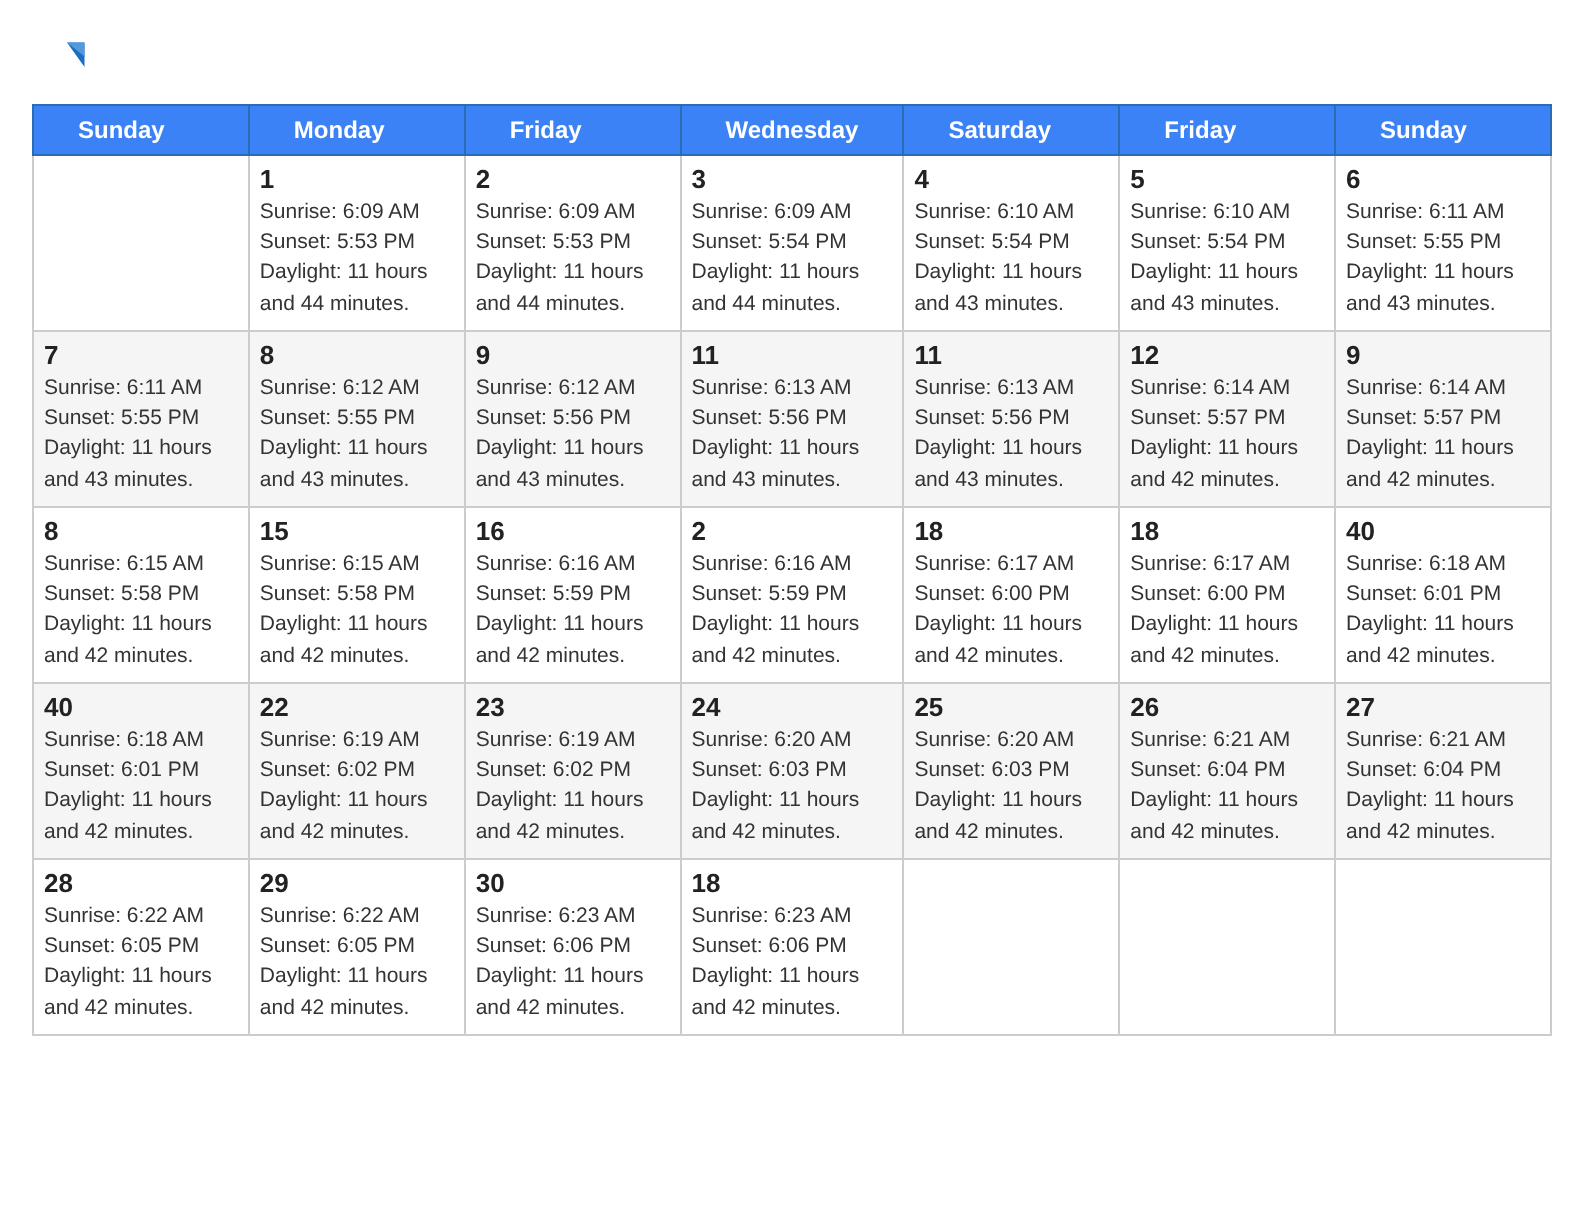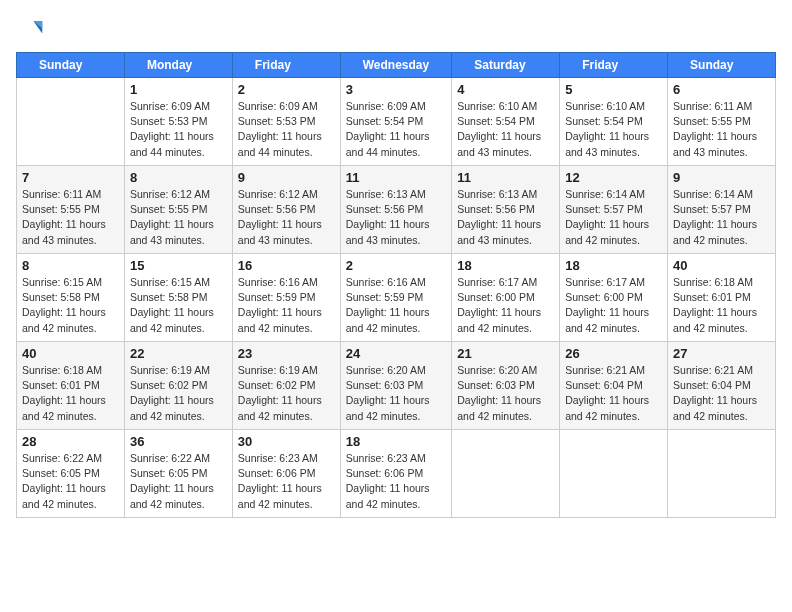--- a/index.html
+++ b/index.html
@@ -223,39 +223,39 @@
         </td>
         <td>
           <span class="day-num">23</span>
           <div class="cell-info">Sunrise: 6:19 AM<br>Sunset: 6:02 PM<br>Daylight: 11 hours and 42 minutes.</div>
         </td>
         <td>
           <span class="day-num">24</span>
           <div class="cell-info">Sunrise: 6:20 AM<br>Sunset: 6:03 PM<br>Daylight: 11 hours and 42 minutes.</div>
         </td>
         <td>
-          <span class="day-num">21</span>
+          <span class="day-num">25</span>
           <div class="cell-info">Sunrise: 6:20 AM<br>Sunset: 6:03 PM<br>Daylight: 11 hours and 42 minutes.</div>
         </td>
         <td>
           <span class="day-num">26</span>
           <div class="cell-info">Sunrise: 6:21 AM<br>Sunset: 6:04 PM<br>Daylight: 11 hours and 42 minutes.</div>
         </td>
         <td>
           <span class="day-num">27</span>
           <div class="cell-info">Sunrise: 6:21 AM<br>Sunset: 6:04 PM<br>Daylight: 11 hours and 42 minutes.</div>
         </td>
       </tr>
       <tr class="row-white">
         <td>
           <span class="day-num">28</span>
           <div class="cell-info">Sunrise: 6:22 AM<br>Sunset: 6:05 PM<br>Daylight: 11 hours and 42 minutes.</div>
         </td>
         <td>
-          <span class="day-num">36</span>
+          <span class="day-num">29</span>
           <div class="cell-info">Sunrise: 6:22 AM<br>Sunset: 6:05 PM<br>Daylight: 11 hours and 42 minutes.</div>
         </td>
         <td>
           <span class="day-num">30</span>
           <div class="cell-info">Sunrise: 6:23 AM<br>Sunset: 6:06 PM<br>Daylight: 11 hours and 42 minutes.</div>
         </td>
         <td>
           <span class="day-num">18</span>
           <div class="cell-info">Sunrise: 6:23 AM<br>Sunset: 6:06 PM<br>Daylight: 11 hours and 42 minutes.</div>
         </td>

